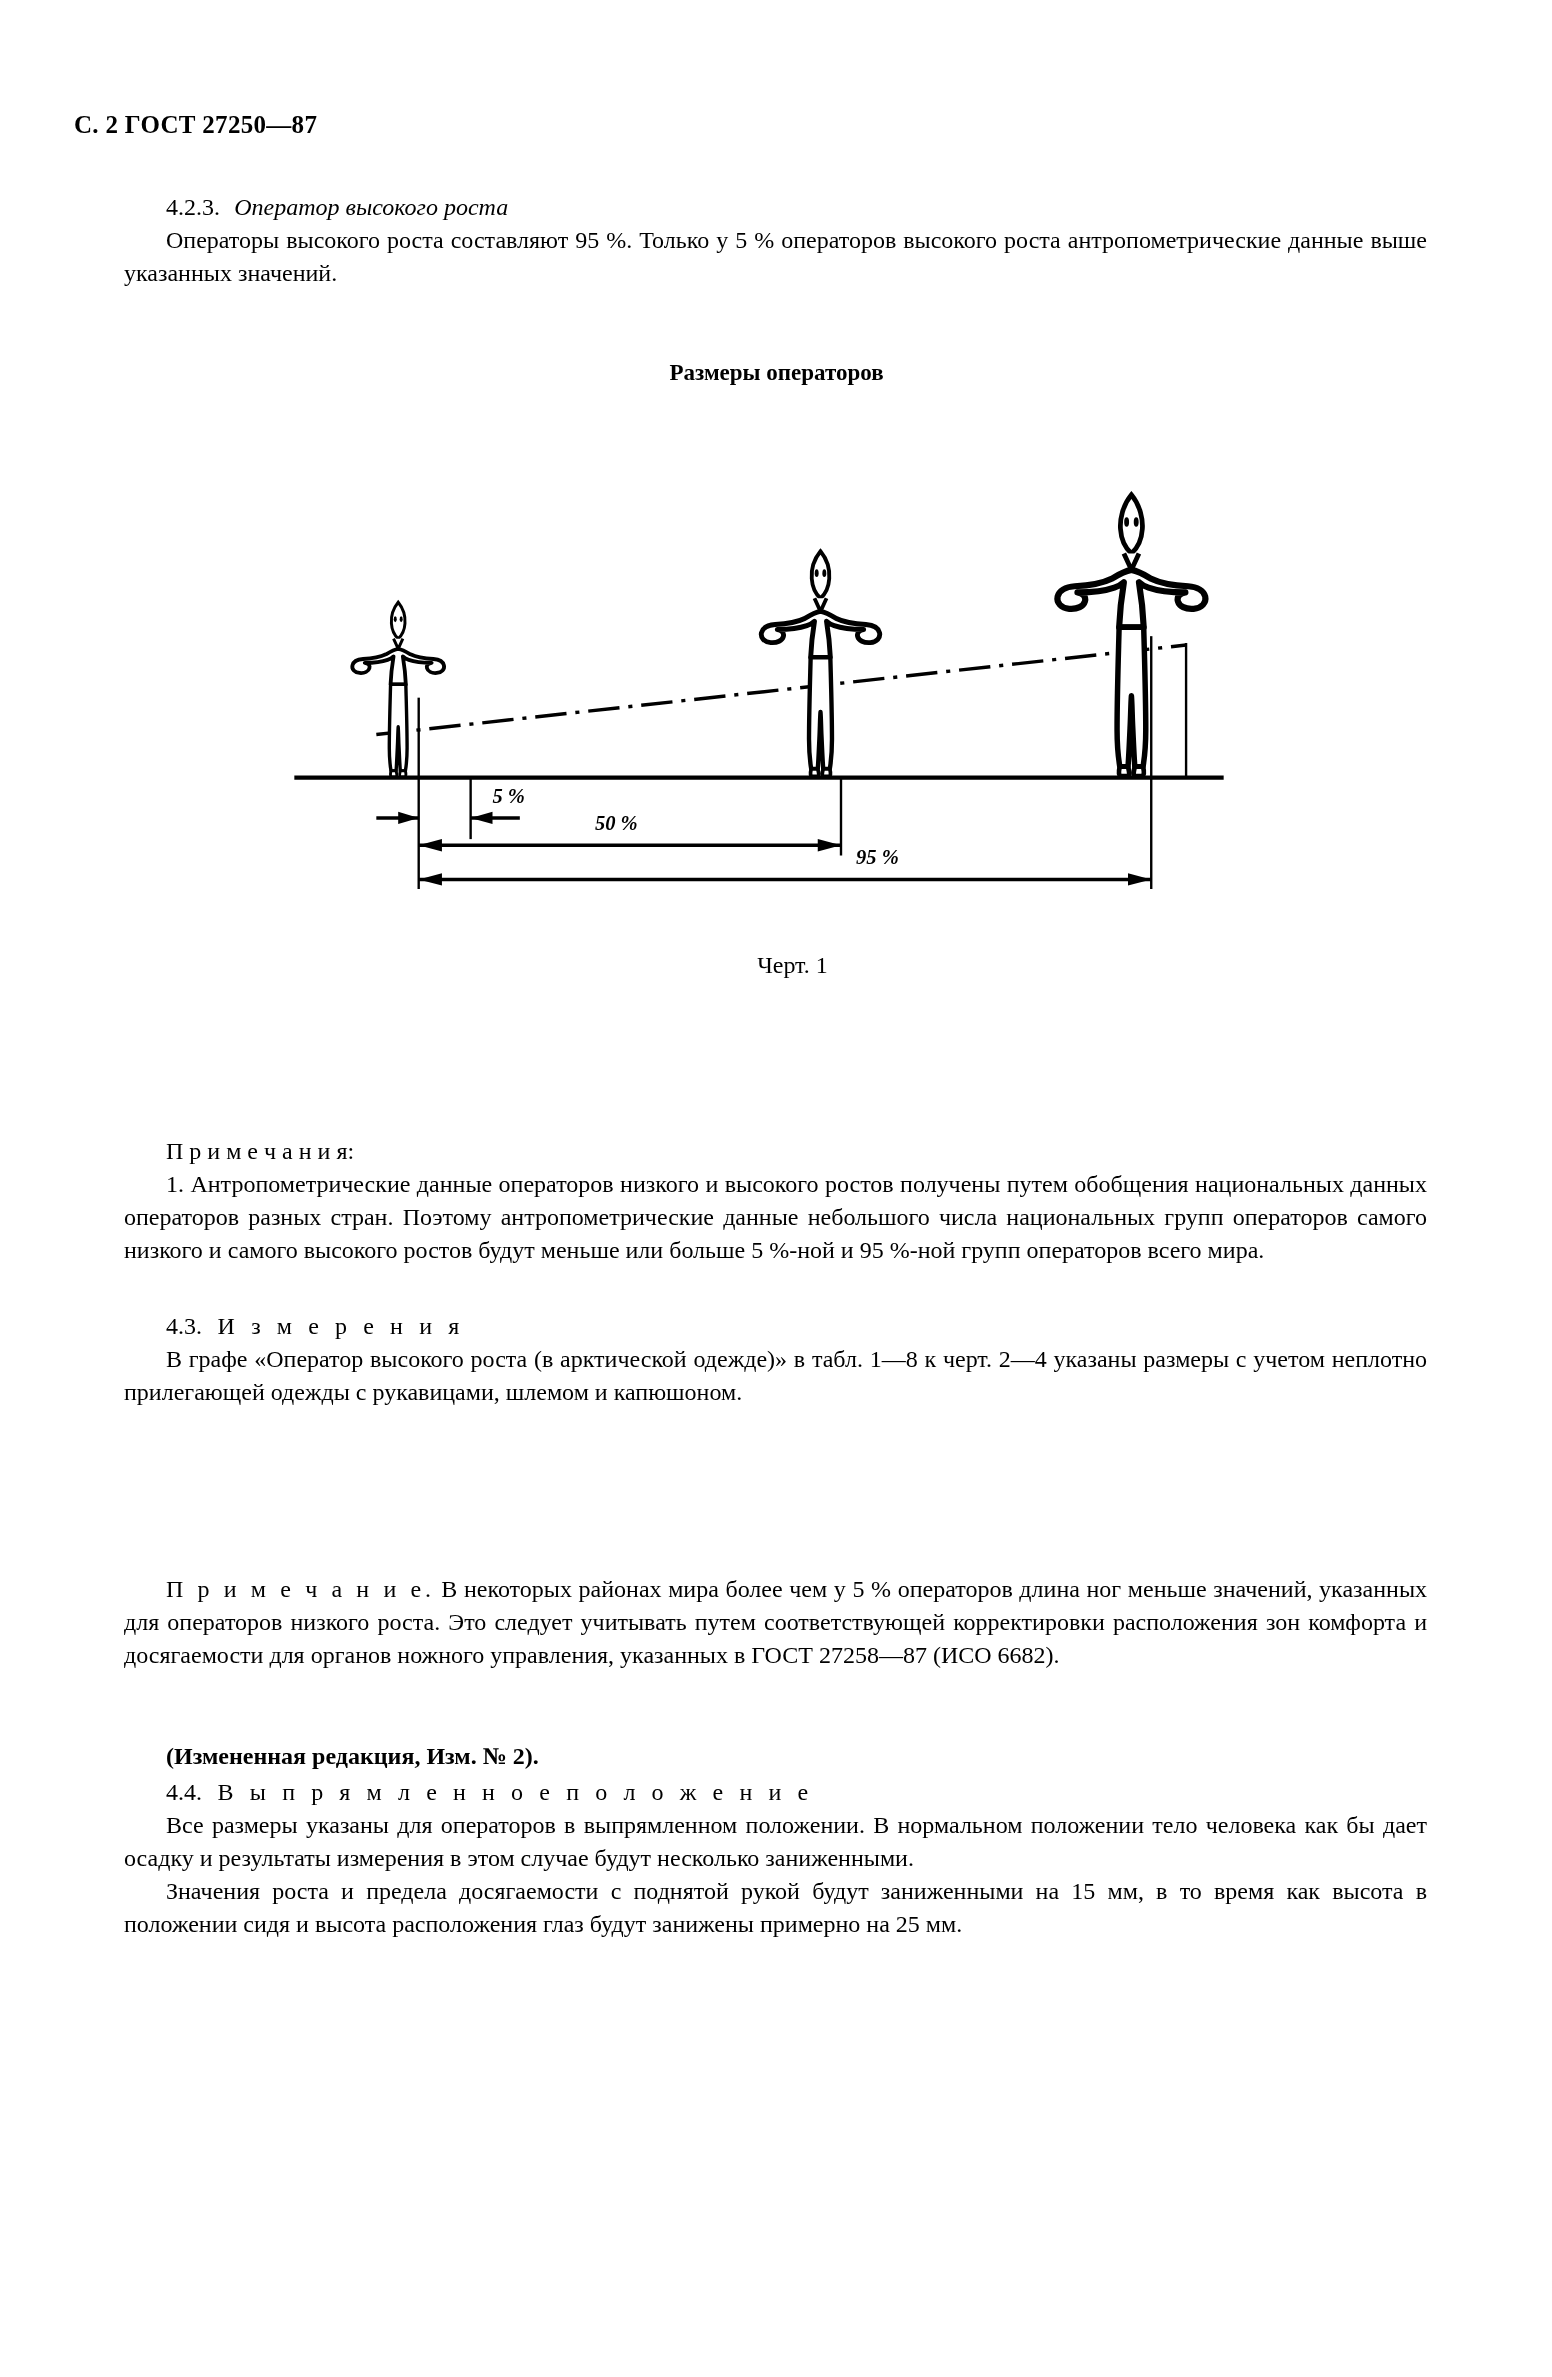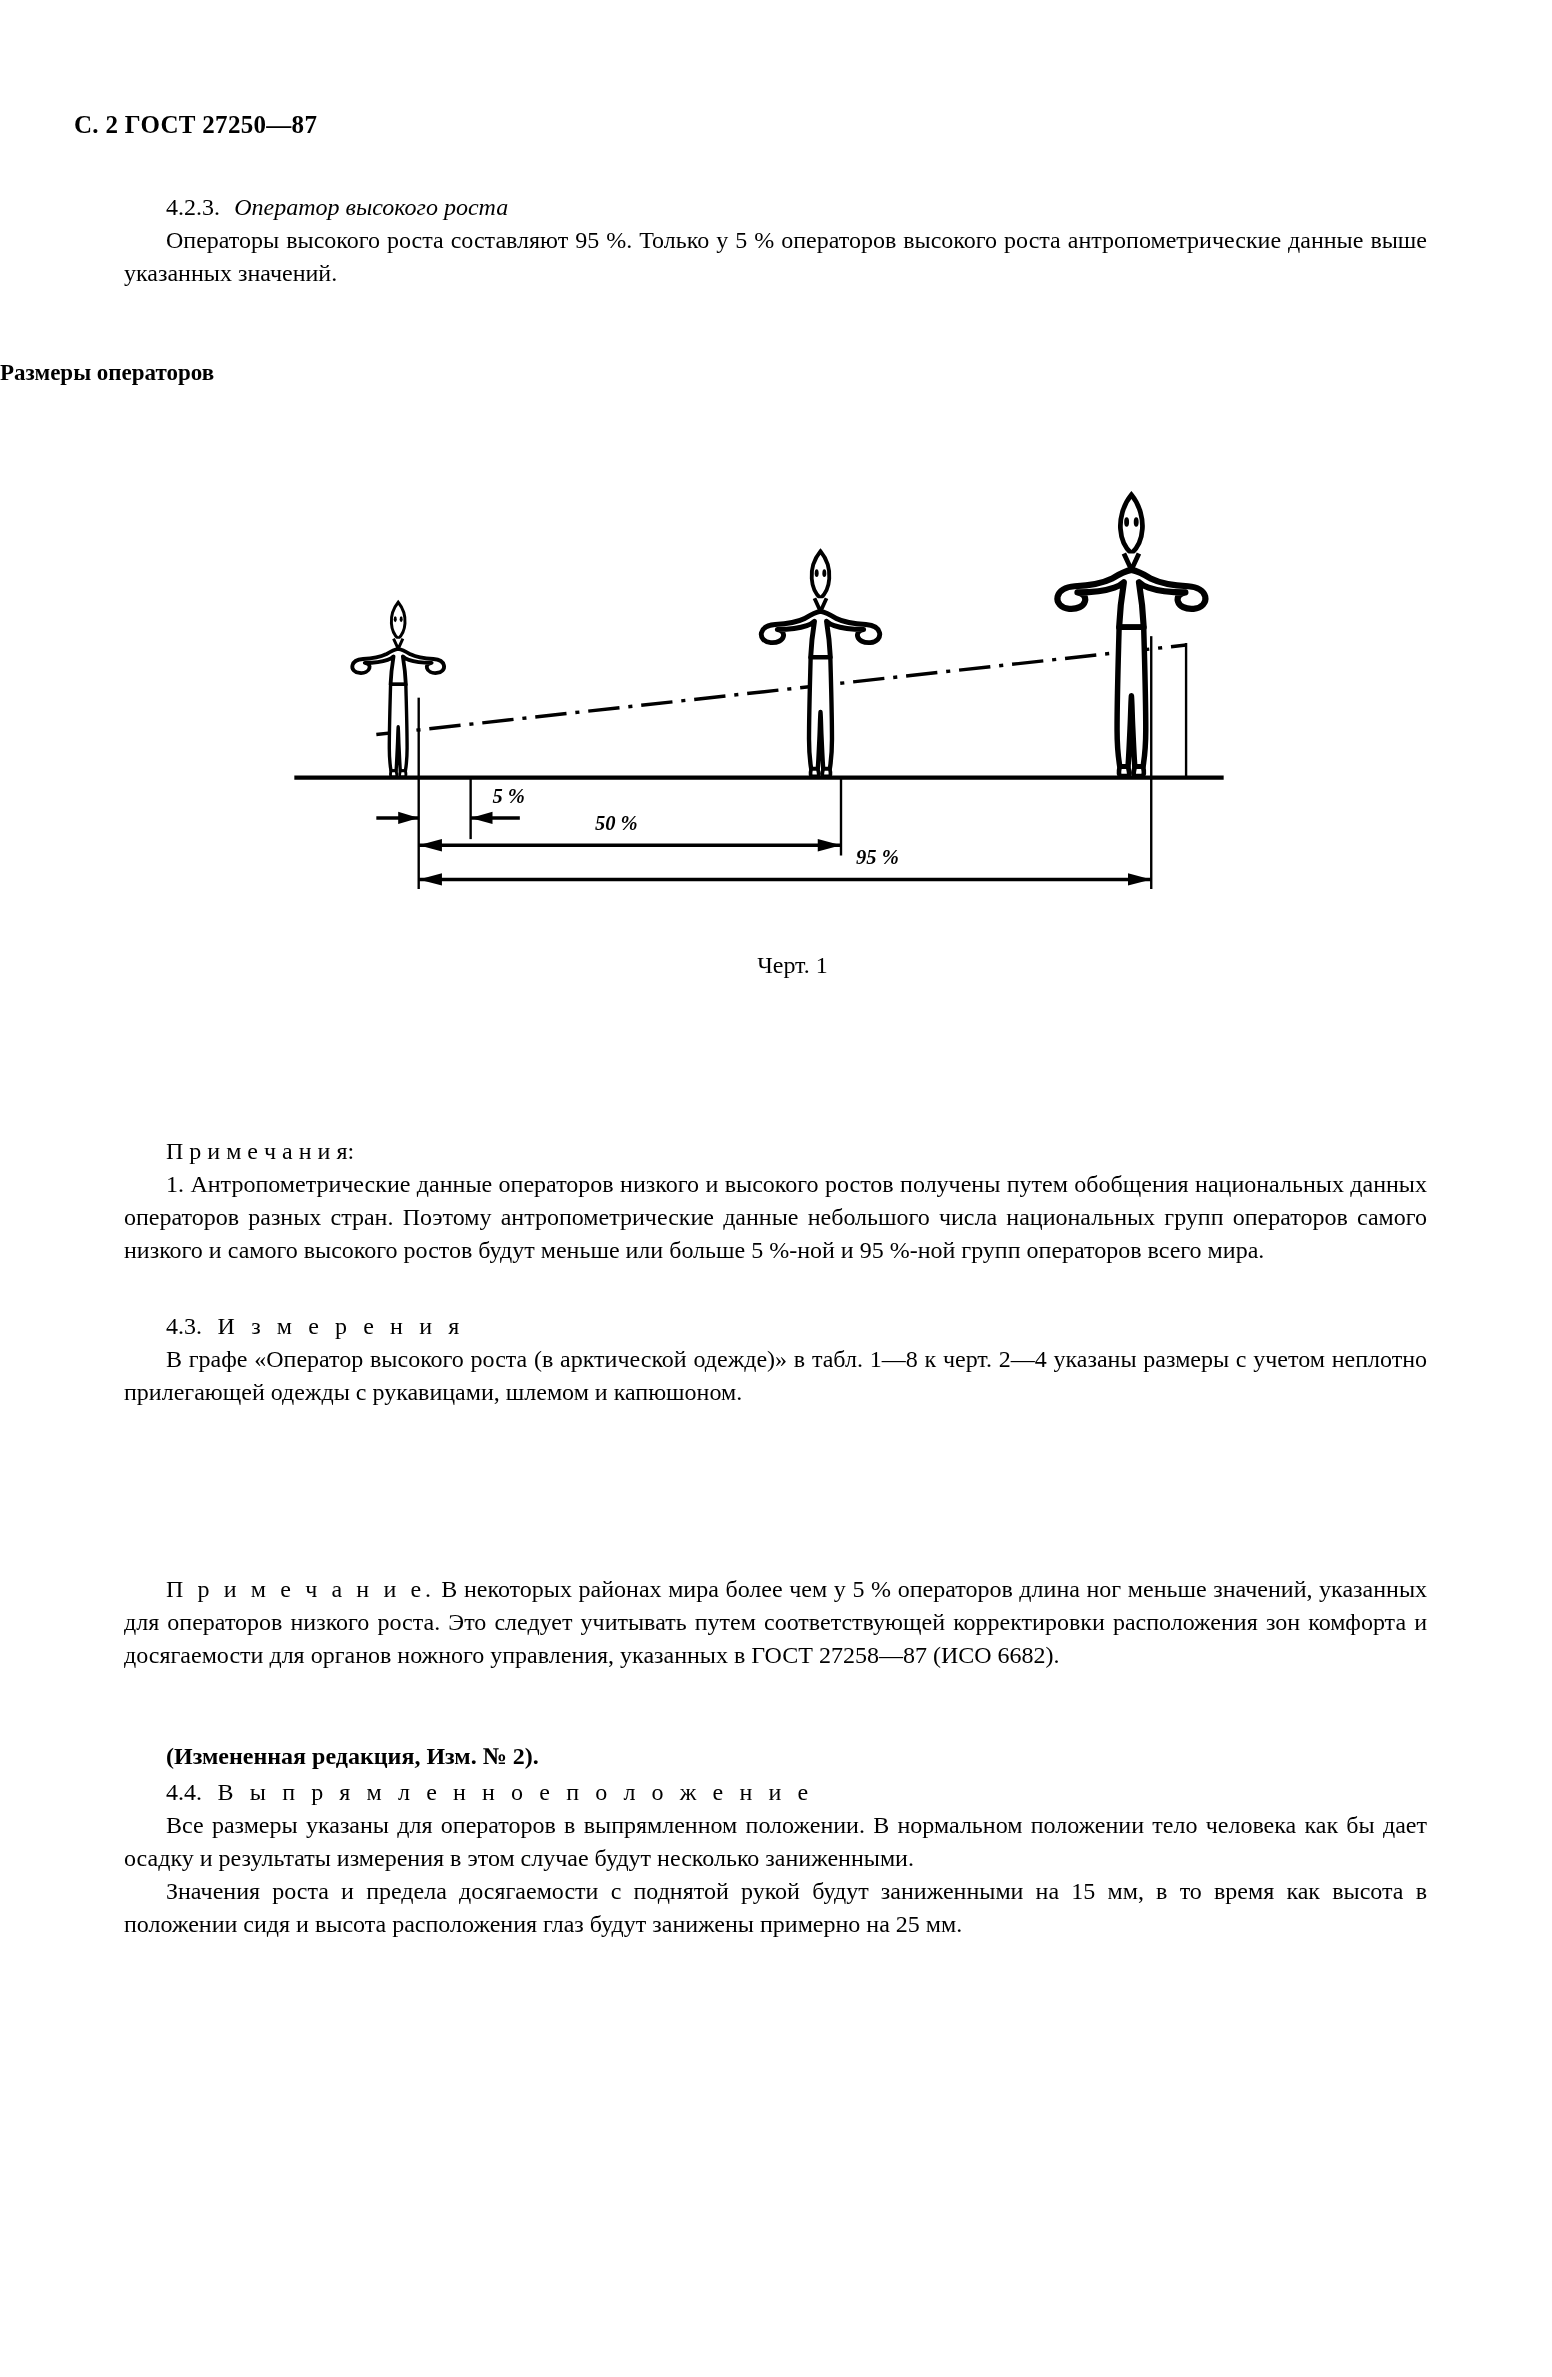--- a/index.html
+++ b/index.html
@@ -58,21 +58,21 @@
   
   .spaced { letter-spacing: 5.1px; }
   .spaced-sm { letter-spacing: 3.8px; }
 
   
   .fig-title {
     position: absolute;
     left: 0;
     top: 360px;
     width: 1553px;
-    text-align: left;
+    text-align: center;
     font-size: 23px;
     font-weight: bold;
   }
   .fig-caption {
     position: absolute;
     left: 16px;
     top: 952px;
     width: 1553px;
     text-align: center;
     font-size: 24px;

